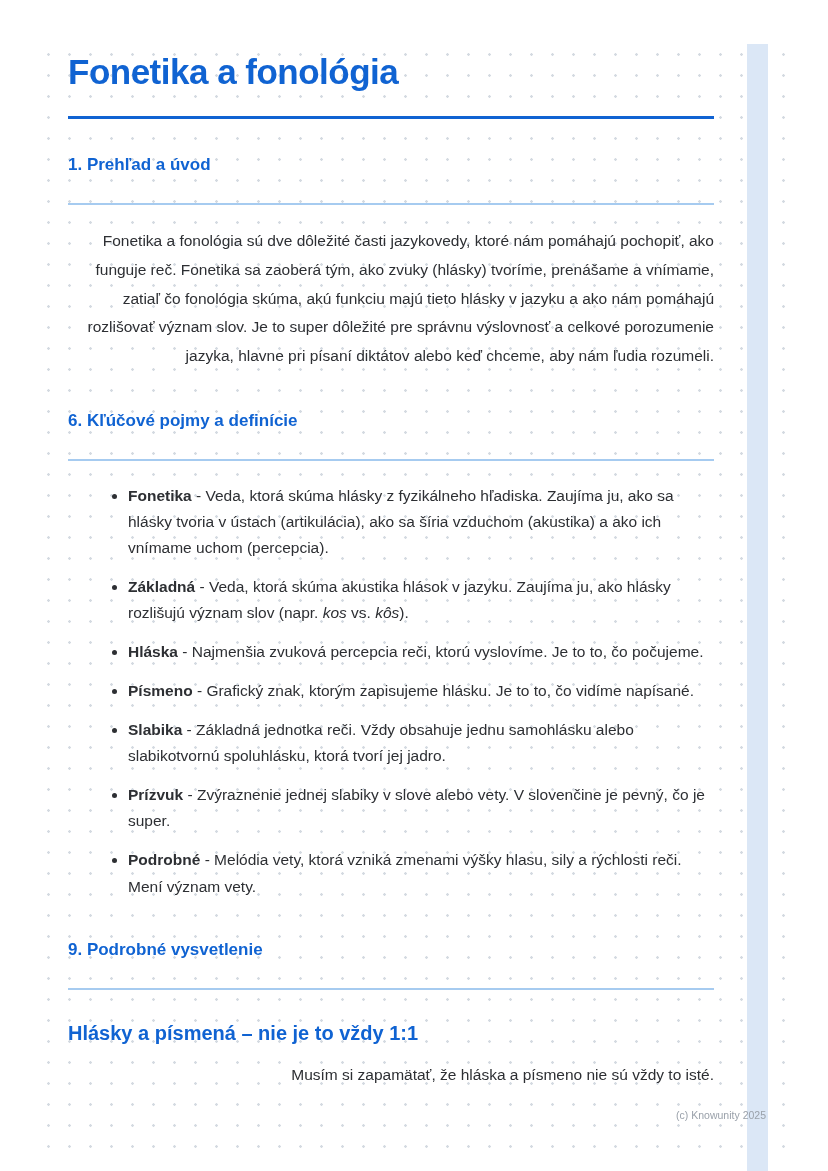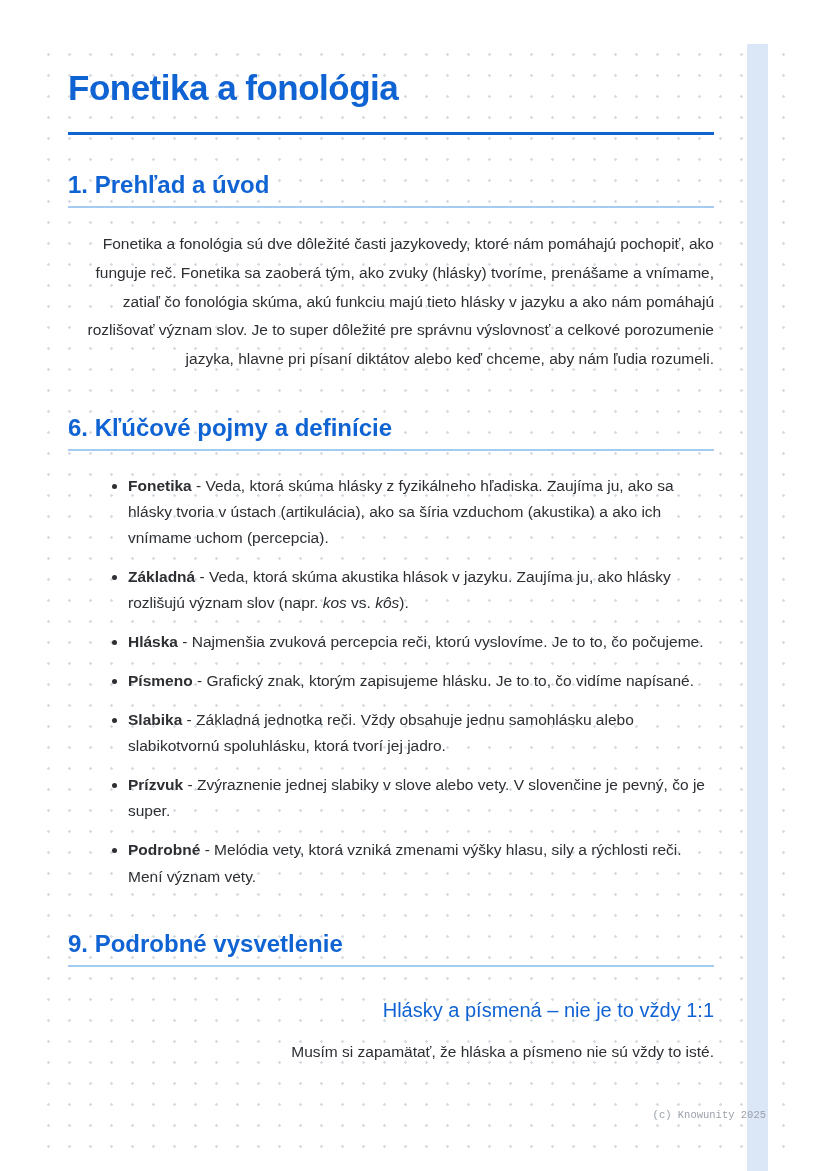--- a/index.html
+++ b/index.html
@@ -18,41 +18,41 @@
     z-index:0;
   }
   .stripe{
     position:absolute;
     left:747px;top:44px;bottom:0;width:21px;
     background:#dbe7f6;
     z-index:1;
   }
   .content{
     position:absolute;
-    left:68px;top:68px;width:646px;
+    left:68px;top:52px;width:646px;
     z-index:2;
   }
   h1{
     margin:0;
     font-size:35px;
     font-weight:800;
     letter-spacing:-0.5px;
     color:#1063d2;
   }
   .title-rule{
     height:3px;
     background:#1063d2;
     margin-top:24px;
   }
   h2{
-    font-size:24px;
+    font-size:17px;
     font-weight:700;
     color:#1063d2;
     margin:0 0 22px 0;
-    padding-bottom:7px;
+    padding-bottom:28px;
     border-bottom:2px solid #a6cbf0;
   }
   section.block{margin-top:40px;}
   section.block:first-of-type{margin-top:36px;}
   p.body{
     margin:0;
     font-size:15.5px;
     line-height:1.86;
     color:#2d2f33;
     text-align:right;
@@ -66,32 +66,30 @@
   ul.terms li{
     margin-bottom:13px;
     font-size:15.5px;
     line-height:1.68;
     color:#2d2f33;
     margin-left:36px;
   }
   .term{font-weight:700;}
   h3{
     font-size:20px;
-    font-weight:400;
+    font-weight:700;
     color:#1063d2;
     margin:32px 0 16px 0;
-    text-align:right;
   }
   .footer{
     position:absolute;
     right:62px;bottom:50px;
     font-size:10.5px;
     color:#9aa1aa;
     z-index:3;
-    font-family:Liberation Mono, monospace;
   }
   i{font-style:italic;}
 </style>
 </head>
 <body>
 
 <div class="dots"></div>
 <div class="stripe"></div>
 
 <div class="content">

